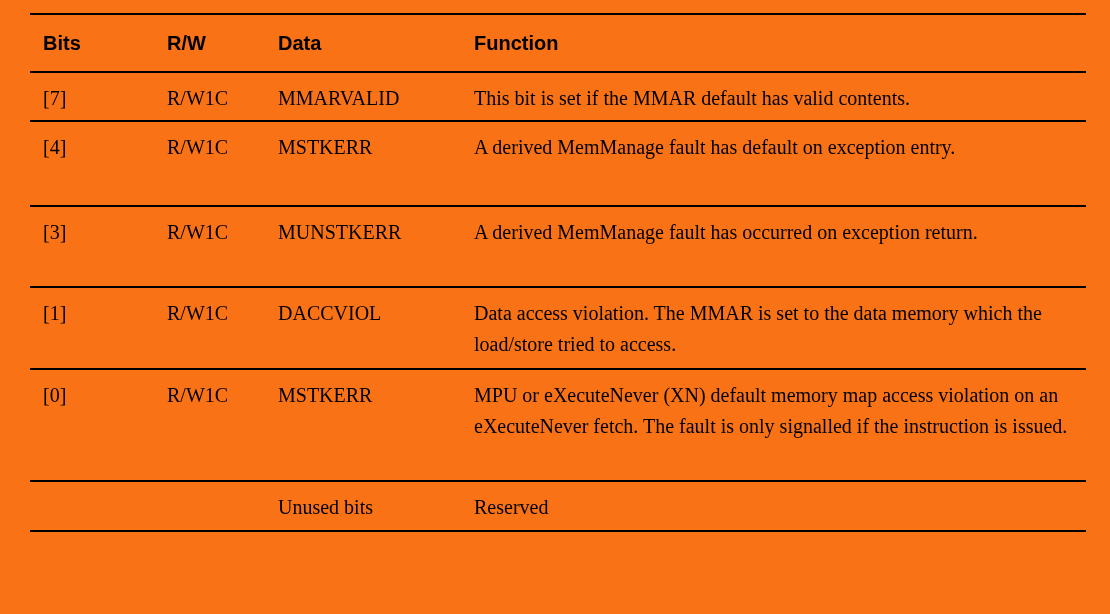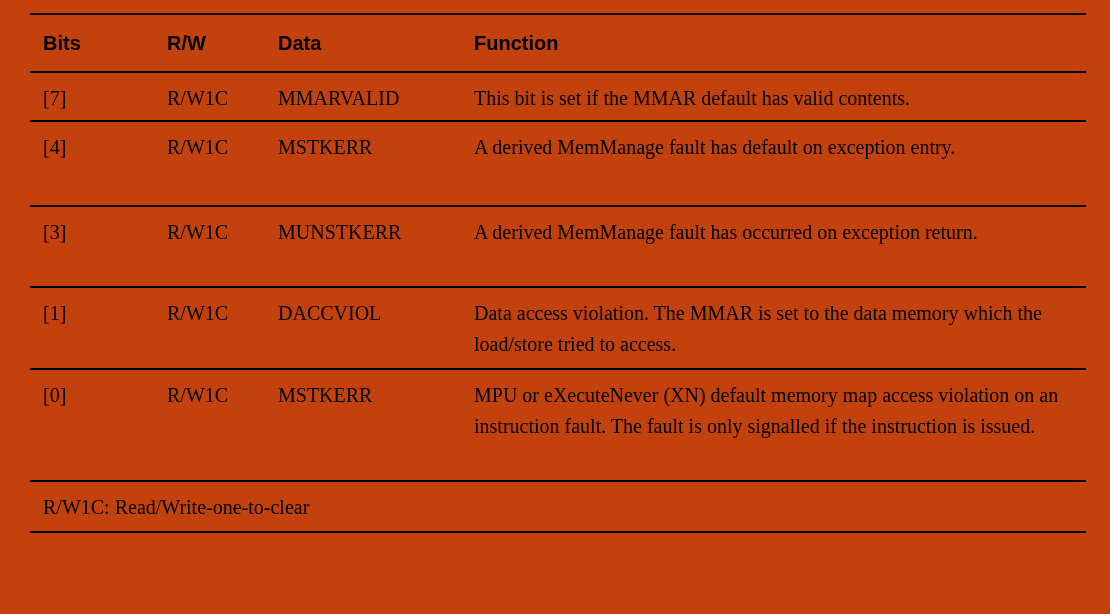--- a/index.html
+++ b/index.html
@@ -4,21 +4,21 @@
 <style>
   html, body {
     margin: 0;
     padding: 0;
     background: #ffffff;
   }
   .page {
     position: relative;
     width: 1110px;
     height: 614px;
-    background: #c2410c;
+    background: #f97316;
     color: #000000;
     font-family: "Liberation Serif", serif;
     overflow: hidden;
   }
   table.reg-table {
     position: absolute;
     left: 30px;
     top: 13px;
     width: 1056px;
     border-collapse: collapse;
@@ -106,20 +106,23 @@
       <tr class="r-1">
         <td class="t-bits">[1]</td>
         <td>R/W1C</td>
         <td>DACCVIOL</td>
         <td class="t-func">Data access violation. The MMAR is set to the data memory which the load/store tried to access.</td>
       </tr>
       <tr class="r-0">
         <td class="t-bits">[0]</td>
         <td>R/W1C</td>
         <td>MSTKERR</td>
-        <td class="t-func">MPU or eXecuteNever (XN) default memory map access violation on an instruction fault. The fault is only signalled if the instruction is issued.</td>
+        <td class="t-func">MPU or eXecuteNever (XN) default memory map access violation on an eXecuteNever fetch. The fault is only signalled if the instruction is issued.</td>
       </tr>
-      <tr class="r-foot">
-        <td class="footnote" colspan="4">R/W1C: Read/Write-one-to-clear</td>
+      <tr class="r-un">
+        <td class="t-bits"></td>
+        <td></td>
+        <td>Unused bits</td>
+        <td class="t-func">Reserved</td>
       </tr>
     </tbody>
   </table>
 </div>
 
 </body></html>

